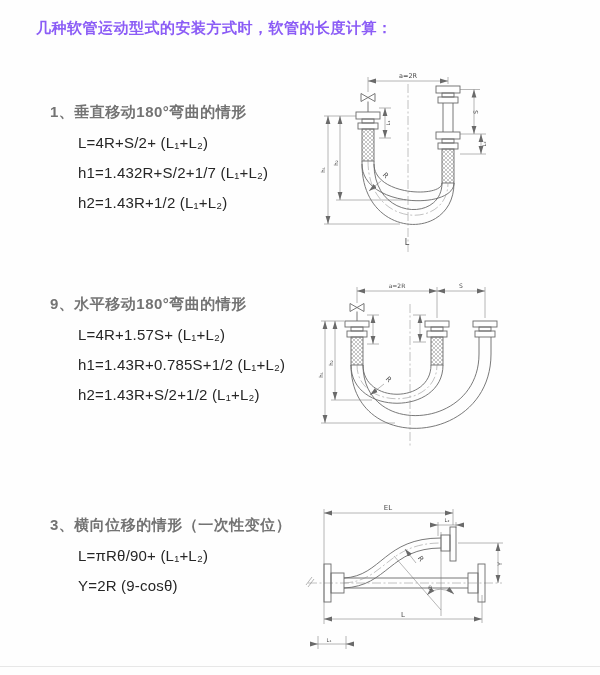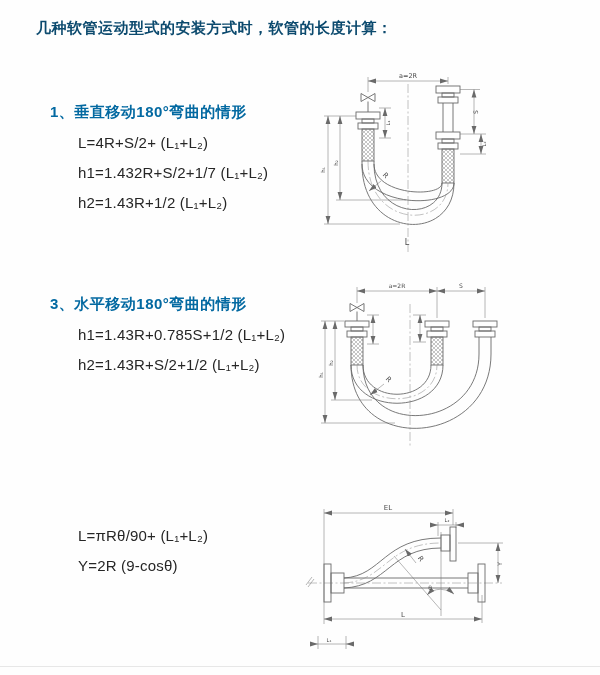--- a/index.html
+++ b/index.html
@@ -5,24 +5,24 @@
   html,body{margin:0;padding:0;}
   body{
     width:600px;height:675px;overflow:hidden;position:relative;
     background:#ffffff;
     font-family:"Liberation Sans","DejaVu Sans",sans-serif;
     color:#222;
   }
   .page{position:absolute;inset:0;background:#fefefe;}
   .doc-title{
     position:absolute;left:36px;top:19px;
-    font-size:15px;font-weight:bold;letter-spacing:0.5px;color:#0c4a6e;
+    font-size:15px;font-weight:bold;letter-spacing:0.5px;color:#8b5cf6;
   }
   .sec{position:absolute;left:50px;}
-  .sec .head{font-size:15px;font-weight:bold;letter-spacing:0.5px;color:#0369a1;line-height:20px;}
+  .sec .head{font-size:15px;font-weight:bold;letter-spacing:0.5px;color:#737373;line-height:20px;}
   .sec .f{
     margin-top:11px;padding-left:28px;
     font-size:15px;letter-spacing:0.2px;color:#262626;line-height:19px;
   }
   .diag{position:absolute;}
   .diag text{font-family:"DejaVu Sans","Liberation Sans",sans-serif;}
   .page-bottom-line{position:absolute;left:0;top:666px;width:600px;height:1px;background:#e7e7e7;}
 </style>
 </head>
 <body>
@@ -32,26 +32,28 @@
   <div class="doc-title">几种软管运动型式的安装方式时，软管的长度计算：</div>
 
   <div class="sec" style="top:102px">
     <div class="head">1、垂直移动180°弯曲的情形</div>
     <div class="f">L=4R+S/2+ (L₁+L₂)</div>
     <div class="f">h1=1.432R+S/2+1/7 (L₁+L₂)</div>
     <div class="f">h2=1.43R+1/2 (L₁+L₂)</div>
   </div>
 
   <div class="sec" style="top:294px">
-    <div class="head">3、水平移动180°弯曲的情形</div>
+    <div class="head">9、水平移动180°弯曲的情形</div>
+    <div class="f">L=4R+1.57S+ (L₁+L₂)</div>
     <div class="f">h1=1.43R+0.785S+1/2 (L₁+L₂)</div>
     <div class="f">h2=1.43R+S/2+1/2 (L₁+L₂)</div>
   </div>
 
   <div class="sec" style="top:515px">
+    <div class="head">3、横向位移的情形（一次性变位）</div>
     <div class="f">L=πRθ/90+ (L₁+L₂)</div>
     <div class="f">Y=2R (9-cosθ)</div>
   </div>
 
   <svg class="diag" style="left:300px;top:68px" width="290" height="190" viewBox="0 0 290 190">
     <defs>
       <marker id="ar1" markerWidth="9" markerHeight="7" refX="8" refY="3" orient="auto-start-reverse" markerUnits="userSpaceOnUse">
         <path d="M0,0.6 L8,3 L0,5.4 Z" fill="#6a6a6a"></path>
       </marker>
       <pattern id="br1" width="4" height="4" patternUnits="userSpaceOnUse">

